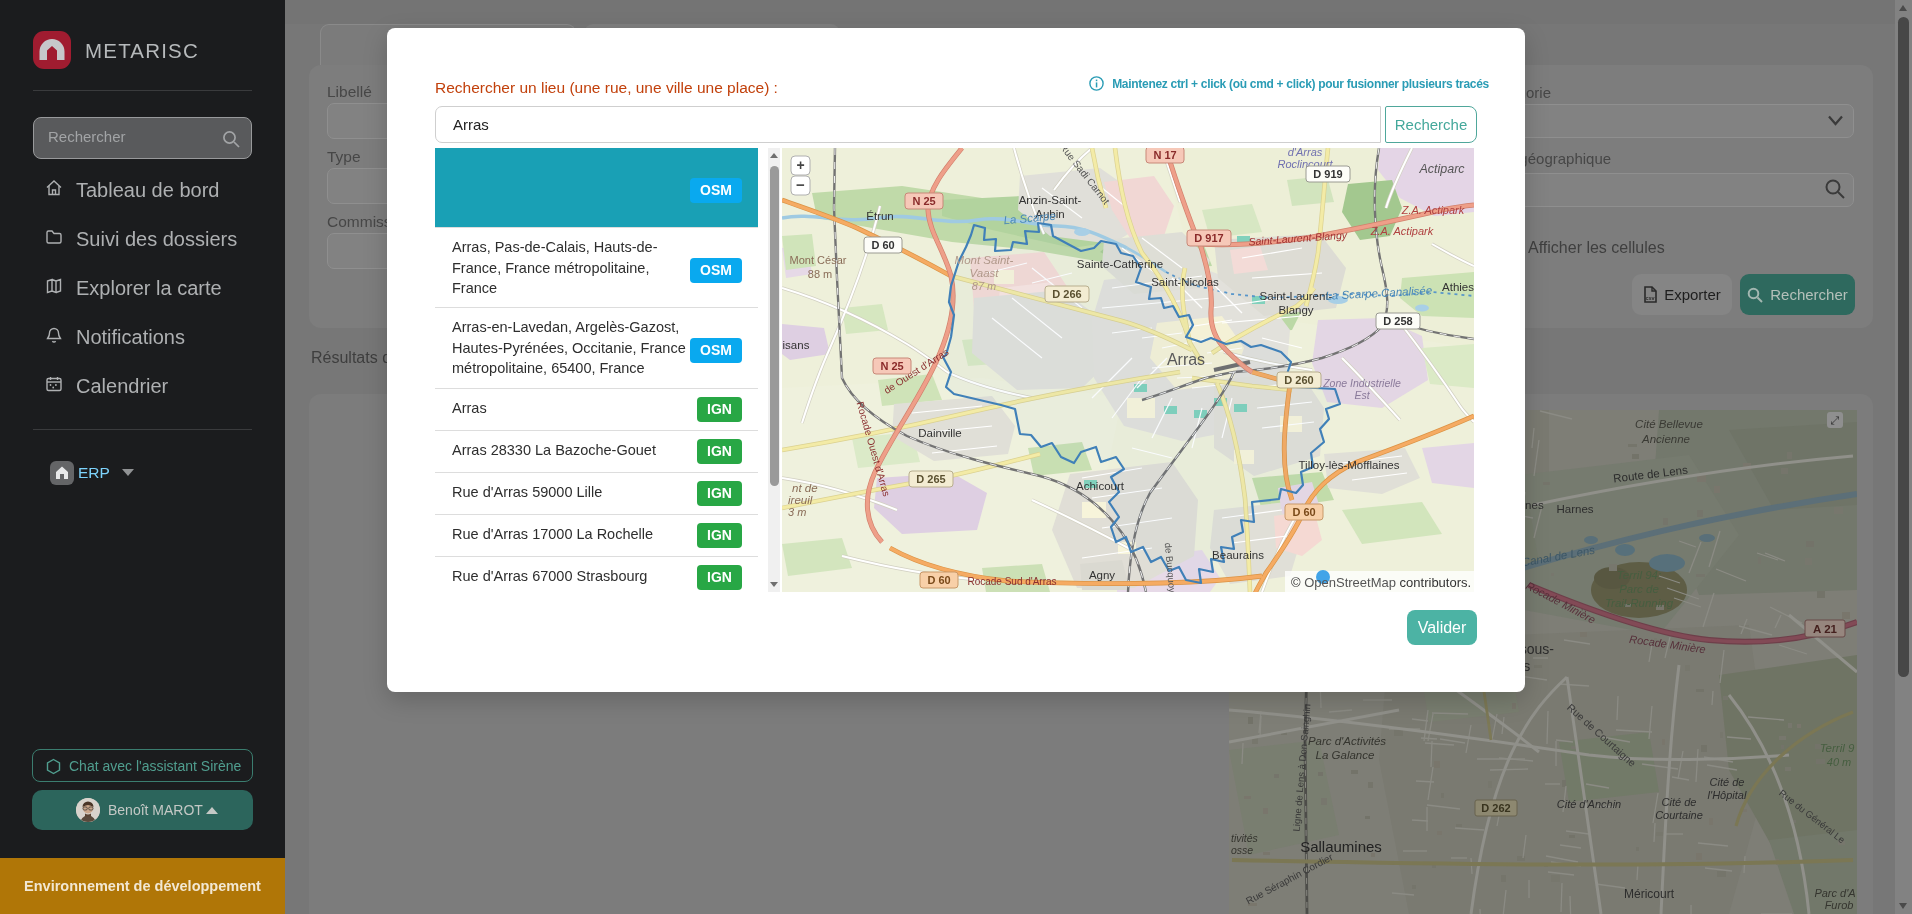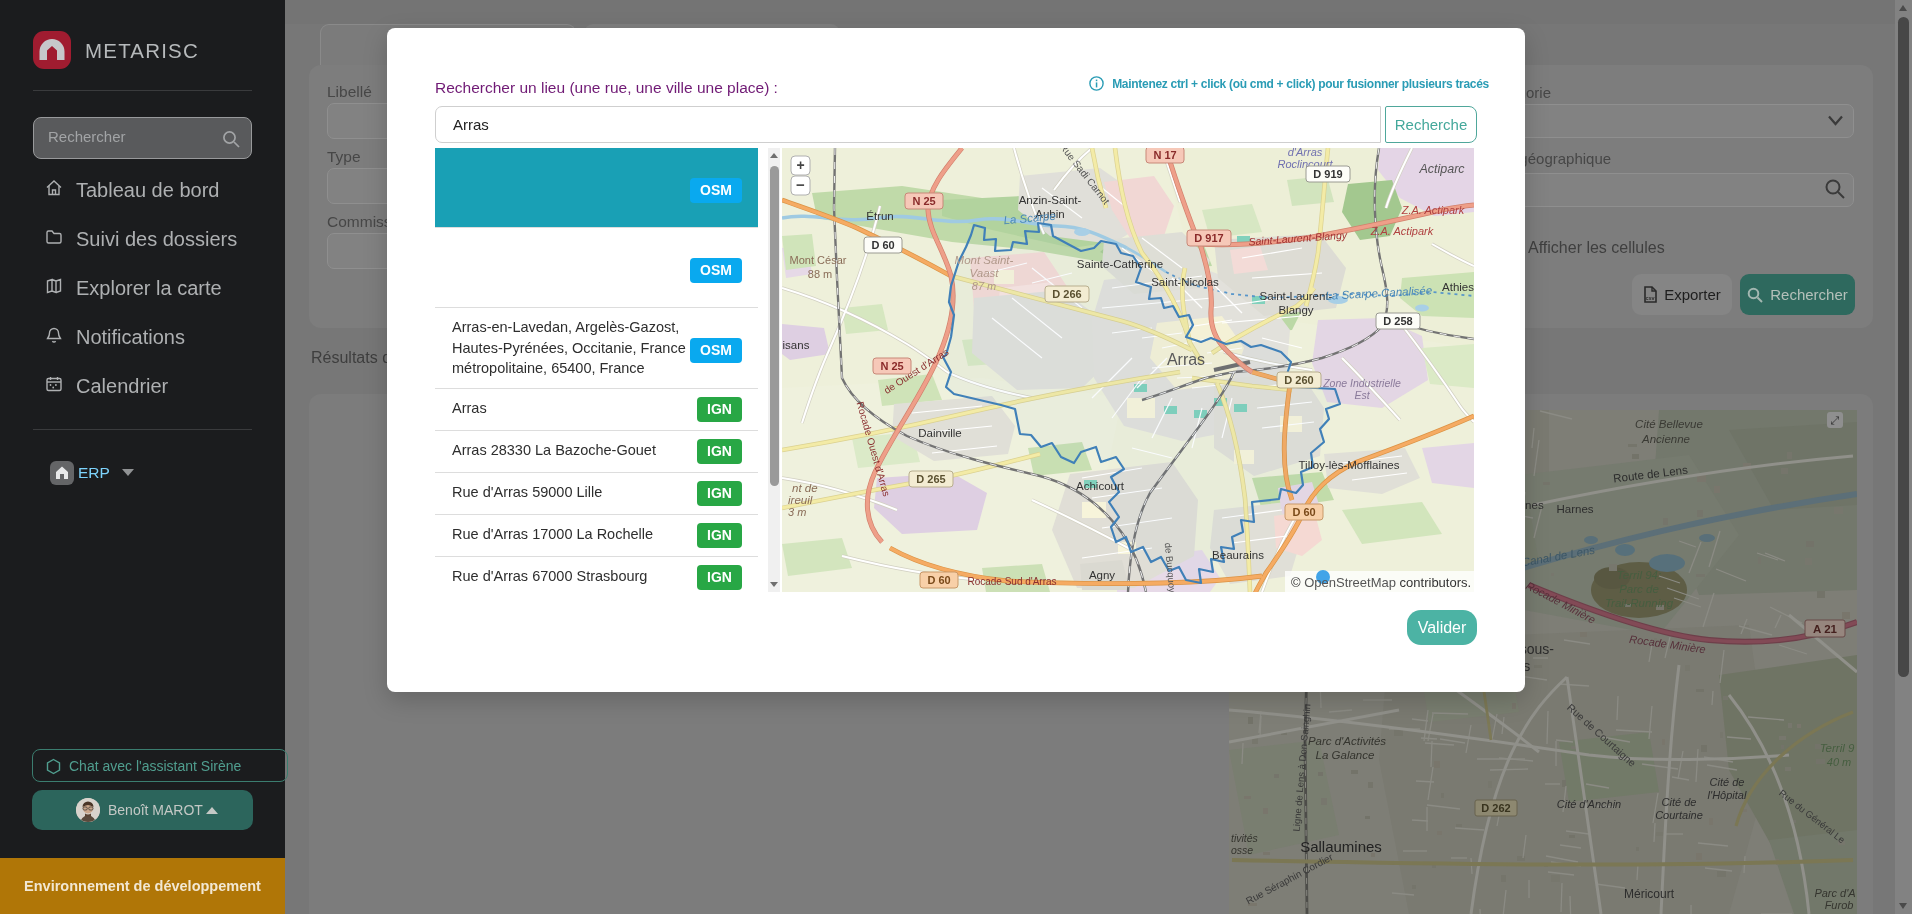--- a/index.html
+++ b/index.html
@@ -29,55 +29,55 @@
 .brand{position:absolute;left:85px;top:39px;font-size:20.5px;font-weight:500;letter-spacing:1.2px;color:#b6b9bb}
 .shr{position:absolute;left:33px;width:219px;height:0;border-top:1px solid #3a3b3d}
 .ssearch{position:absolute;left:33px;top:117px;width:219px;height:42px;background:#595a5c;border:1px solid #98999b;border-radius:8px}
 .ssearch span{position:absolute;left:14px;top:10px;font-size:15px;color:#a2a4a6}
 .navitem{position:absolute;left:45px;width:230px;height:24px;color:#aeb0b2;font-size:20px;white-space:nowrap}
 .navitem svg{position:absolute;left:0;top:1px}
 .navitem span{position:absolute;left:31px;top:1px}
 .erpbox{position:absolute;left:50px;top:461px;width:24px;height:24px;background:#646567;border-radius:6px}
 .erptxt{position:absolute;left:78px;top:464px;font-size:15.5px;color:#7dd3fc}
 .caret-down{position:absolute;width:0;height:0;border-left:6px solid transparent;border-right:6px solid transparent;border-top:7px solid #909294}
-.chatbtn{position:absolute;left:32px;top:749px;width:256px;height:33px;border:1px solid #3b7d6f;border-radius:8px;color:#509e8f;font-size:14px;white-space:nowrap}
+.chatbtn{position:absolute;left:32px;top:749px;width:221px;height:33px;border:1px solid #3b7d6f;border-radius:8px;color:#509e8f;font-size:14px;white-space:nowrap}
 .chatbtn span{position:absolute;left:36px;top:8px}
 .userbtn{position:absolute;left:32px;top:790px;width:221px;height:40px;background:#2c655c;border-radius:10px;color:#c4c8c5;font-size:14px;white-space:nowrap}
 .userbtn .nm{position:absolute;left:76px;top:12px}
 .avatar{position:absolute;left:44px;top:8px;width:24px;height:24px;border-radius:50%;background:#cfc9c2;overflow:hidden}
 .caret-up{position:absolute;width:0;height:0;border-left:6px solid transparent;border-right:6px solid transparent;border-bottom:7px solid #c4c8c5}
 .envbar{position:absolute;left:0;top:858px;width:285px;height:71px;background:#b07607;color:#f2e7d2;font-size:14.5px;font-weight:bold;text-align:center;line-height:56px}
 
 
 .vsb{position:absolute;left:1895px;top:0;width:17px;height:914px;background:#828282}
 .vsb .thumb{position:absolute;left:3px;top:17px;width:11px;height:660px;background:#474747;border-radius:6px}
 .vsb .ar{position:absolute;left:4px;width:0;height:0;border-left:4.5px solid transparent;border-right:4.5px solid transparent}
 .vsb .up{top:5px;border-bottom:6px solid #4a4a4a}
 .vsb .dn{top:903px;border-top:6px solid #4a4a4a}
 
 
 .modal{position:absolute;left:387px;top:28px;width:1138px;height:664px;background:#ffffff;border-radius:8px;box-shadow:0 8px 24px rgba(0,0,0,0.18)}
-.mtitle{position:absolute;left:48px;top:51px;font-size:15.5px;color:#701a75}
+.mtitle{position:absolute;left:48px;top:51px;font-size:15.5px;color:#c2410c}
 .mlink{position:absolute;right:36px;top:48px;font-size:12px;letter-spacing:-0.3px;font-weight:bold;color:#2a9cb5}
 .minput{position:absolute;left:48px;top:78px;width:946px;height:37px;border:1px solid #cfcfcf;border-radius:7px 0 0 7px;font-size:15px;color:#222;line-height:35px;padding-left:17px}
 .mbtn{position:absolute;left:998px;top:78px;width:92px;height:37px;border:1px solid #4fa79b;border-radius:2px 8px 8px 2px;color:#44a89b;font-size:15px;text-align:center;line-height:35px}
 .mlist{position:absolute;left:48px;top:120px;width:323px;height:444px;background:#fff;overflow:hidden;font-size:14.5px;color:#2e2e2e}
 .li{position:absolute;left:0;width:323px;border-bottom:1px solid #dddddd;overflow:hidden}
 .li .t{position:absolute;left:17px;top:9px;line-height:20.7px;width:226px}
 .badge{position:absolute;right:16px;font-size:14px;font-weight:bold;color:#fff;text-align:center;border-radius:4px}
 .bosm{width:52px;height:25px;line-height:25px;background:#09a9ef}
 .bign{width:45px;height:25px;line-height:25px;background:#28a745}
 .lsel{background:#19a0b5;color:#fdfeff}
 .lscroll{position:absolute;left:381px;top:120px;width:12px;height:444px;background:#f0f0f0}
 .lscroll .th{position:absolute;left:1.5px;top:18px;width:9px;height:320px;background:#9a9a9a;border-radius:5px}
 .lscroll .ar{position:absolute;left:2px;width:0;height:0;border-left:4px solid transparent;border-right:4px solid transparent}
 .lscroll .up{top:5px;border-bottom:5px solid #6f6f6f}
 .lscroll .dn{top:434px;border-top:5px solid #6f6f6f}
 .mmap{position:absolute;left:395px;top:120px;width:692px;height:444px;overflow:hidden;background:#eef0db}
-.valider{position:absolute;left:1020px;top:582px;width:70px;height:35px;background:#4cb3a4;border-radius:14px;color:#fff;font-size:16px;text-align:center;line-height:35px}
+.valider{position:absolute;left:1020px;top:582px;width:70px;height:35px;background:#4cb3a4;border-radius:8px;color:#fff;font-size:16px;text-align:center;line-height:35px}
 </style>
 </head>
 <body>
 <div id="app">
 
   <div class="bgpage"></div>
   <div class="topstrip"></div>
   <div class="tab tab1"></div>
   <div class="tab tab2"></div>
   <div class="card1"></div>
@@ -577,20 +577,21 @@
           <rect x="6.8" y="3.6" width="1.5" height="1.6" fill="#2a9cb5"></rect>
         </svg>Maintenez ctrl + click (où cmd + click) pour fusionner plusieurs tracés</div>
     <div class="minput">Arras</div>
     <div class="mbtn">Recherche</div>
 
     <div class="mlist">
       <div class="li lsel" style="top:0;height:80px">
           <div class="badge bosm" style="top:30px">OSM</div>
         </div>
       <div class="li" style="top:80px;height:80px">
+          <div class="t">Arras, Pas-de-Calais, Hauts-de-France, France métropolitaine, France</div>
           <div class="badge bosm" style="top:30px">OSM</div>
         </div>
       <div class="li" style="top:160px;height:81px">
           <div class="t" style="width:252px">Arras-en-Lavedan, Argelès-Gazost, Hautes-Pyrénées, Occitanie, France métropolitaine, 65400, France</div>
           <div class="badge bosm" style="top:30px">OSM</div>
         </div>
       <div class="li" style="top:241px;height:42px">
           <div class="t">Arras</div>
           <div class="badge bign" style="top:8px">IGN</div>
         </div>

